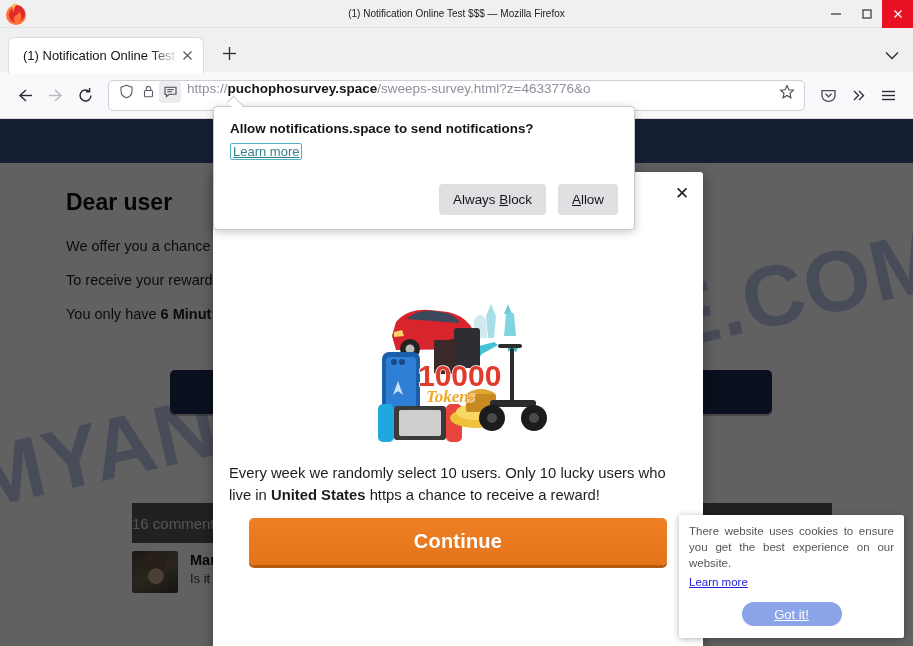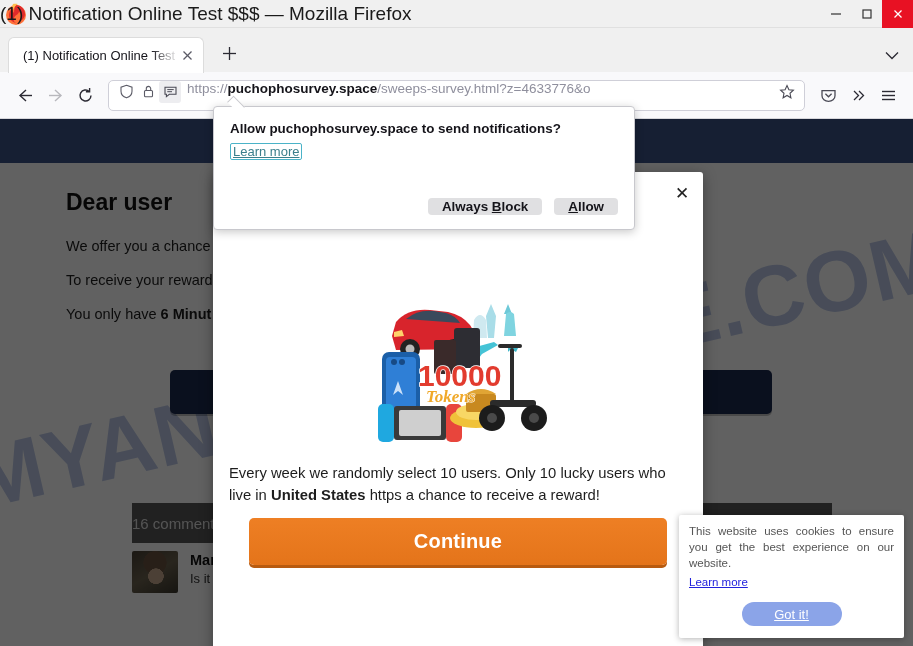--- a/index.html
+++ b/index.html
@@ -13,22 +13,22 @@
   }
 
   
   .ff-titlebar {
     height: 28px; background:#f0f0f0; border-bottom:1px solid #e0e0e0;
     display:flex; align-items:center; position:relative;
   }
   .ff-logo { width:26px; height:26px; margin-left:3px; position:relative; flex:0 0 auto; }
   .ff-logo svg { display:block; }
   .ff-title {
-    position:absolute; left:0; right:0; 
-    font-size:19px; color:#1a1a1a; line-height:28px;
+    position:absolute; left:0; right:0; text-align:center;
+    font-size:10px; color:#1a1a1a; line-height:28px;
     pointer-events:none;
   }
   .win-btns { margin-left:auto; display:flex; height:28px; z-index:2; }
   .win-btn {
     width:31px; height:28px; display:flex; align-items:center; justify-content:center;
     font-size:12px; color:#333;
   }
   .win-btn.close { background:#e81123; color:#fff; }
   .win-btn svg { display:block; }
 
@@ -184,22 +184,22 @@
   }
   .dh-body { padding:13px 16px 0 16px; }
   .dh-title { font-size:13.4px; font-weight:700; color:#15141a; line-height:1.35; }
   .dh-learn {
     display:inline-block; margin-top:5px; font-size:13px; color:#3b7f8c;
     text-decoration:underline; border:1px solid #4ab3c8; border-radius:2px;
     padding:0 2px;
   }
   .dh-actions { position:absolute; right:16px; bottom:14px; display:flex; gap:12px; }
   .dh-btn {
-    height:17px; padding:0 14px; background:#e0e0e2; border:none; border-radius:4px;
-    font-size:13.4px; font-weight:700; color:#15141a;
+    height:31px; padding:0 14px; background:#e0e0e2; border:none; border-radius:4px;
+    font-size:13.4px; font-weight:400; color:#15141a;
     font-family:"Liberation Sans", sans-serif;
   }
   .dh-btn u { text-decoration:underline; }
 </style>
 </head>
 <body>
 
 <div class="ff-titlebar">
   <div class="ff-logo">
     <svg width="26" height="26" viewBox="0 0 26 26">
@@ -405,31 +405,31 @@
         </div>
 
         <p class="modal-p"><span>Every week we randomly select 10 users. Only 10 lucky users who live in </span><b>United States</b><span> https a chance to receive a reward!</span></p>
 
 
         <button class="continue-btn">Continue</button>
       </div>
     </div>
 
     <div class="cookie-toast">
-      <div class="cookie-text">This website uses cookies to ensure you get the best experience on our website.</div>
+      <div class="cookie-text">There website uses cookies to ensure you get the best experience on our website.</div>
       <a class="cookie-link">Learn more</a>
       <button class="cookie-btn">Got it!</button>
     </div>
 
   </div>
 </div>
 
 <div class="dh-anchor"></div>
 <div class="doorhanger">
   <div class="dh-body">
-    <div class="dh-title">Allow puchophosurvey.space to send notifications?</div>
+    <div class="dh-title">Allow notifications.space to send notifications?</div>
     <a class="dh-learn">Learn more</a>
   </div>
   <div class="dh-actions">
     <button class="dh-btn">Always <u>B</u>lock</button>
     <button class="dh-btn"><u>A</u>llow</button>
   </div>
 </div>
 
 </body></html>

